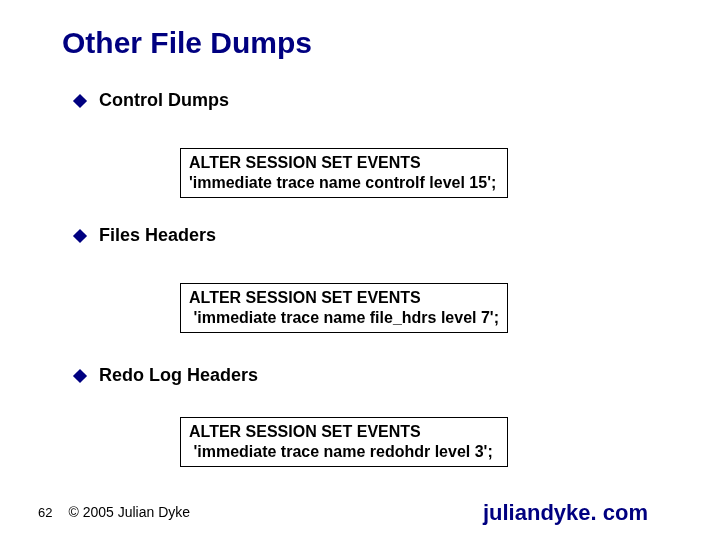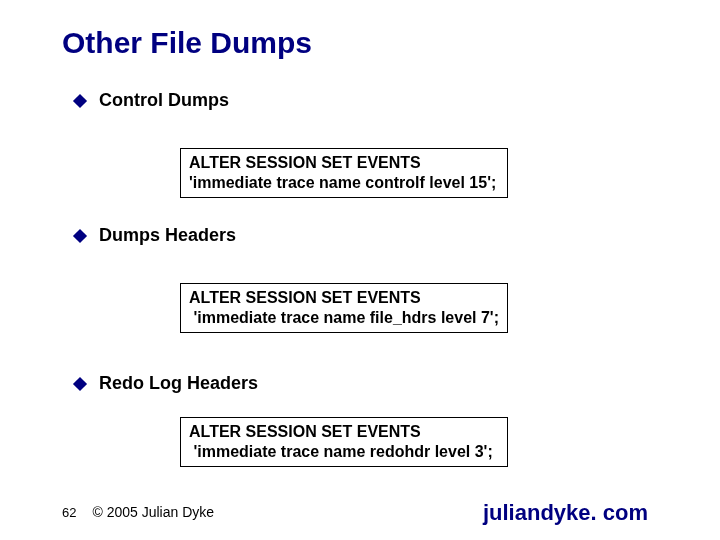--- a/index.html
+++ b/index.html
@@ -25,21 +25,21 @@
     font-size: 30px;
     font-weight: bold;
     color: #000080;
   }
   .section {
     position: absolute;
     left: 75px;
   }
   .sec1 { top: 90px; }
   .sec2 { top: 225px; }
-  .sec3 { top: 365px; margin-top: 8px; }
+  .sec3 { top: 365px; }
   .bullet-row {
     display: flex;
     align-items: center;
   }
   .diamond {
     width: 10px;
     height: 10px;
     background: #000080;
     transform: rotate(45deg);
     margin-right: 14px;
@@ -66,21 +66,20 @@
   .box2 { top: 283px; width: 310px; }
   .box3 { top: 417px; width: 310px; }
   .footer-left {
     position: absolute;
     left: 38px;
     bottom: 20px;
     font-size: 14px;
     color: #000;
     display: flex;
     align-items: baseline;
-    margin-left: 24px;
   }
   .footer-left .pagenum {
     font-size: 13px;
     margin-right: 16px;
   }
   .footer-right {
     position: absolute;
     right: 32px;
     bottom: 14px;
     font-size: 22px;
@@ -100,21 +99,21 @@
       <div class="diamond"></div>
       <div class="bullet-text">Control Dumps</div>
     </div>
   </div>
   <div class="code-box box1">ALTER SESSION SET EVENTS
 'immediate trace name controlf level 15';</div>
 
   <div class="section sec2">
     <div class="bullet-row">
       <div class="diamond"></div>
-      <div class="bullet-text">Dumps Headers</div>
+      <div class="bullet-text">Files Headers</div>
     </div>
   </div>
   <div class="code-box box2">ALTER SESSION SET EVENTS
  'immediate trace name file_hdrs level 7';</div>
 
   <div class="section sec3">
     <div class="bullet-row">
       <div class="diamond"></div>
       <div class="bullet-text">Redo Log Headers</div>
     </div>

